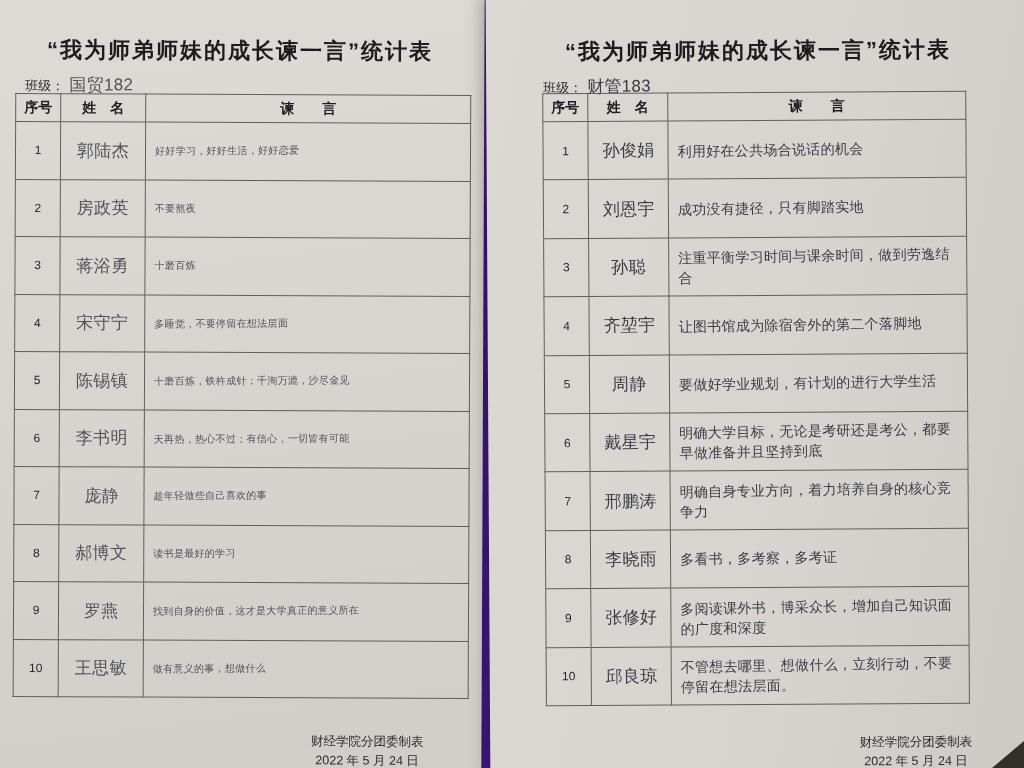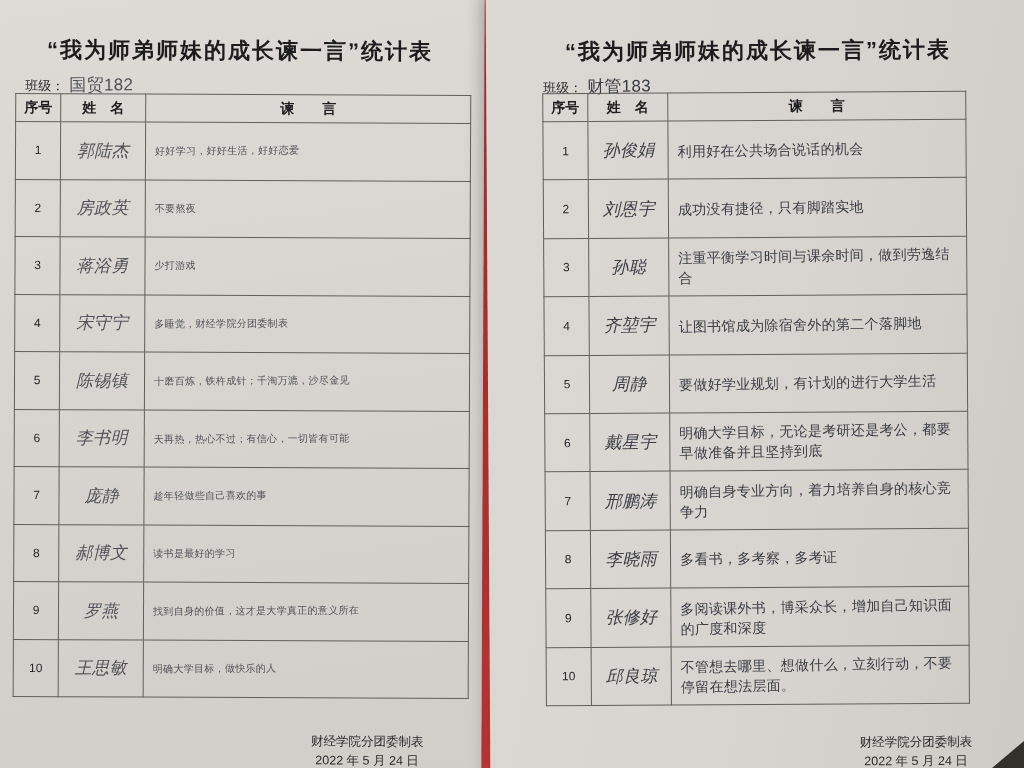--- a/index.html
+++ b/index.html
@@ -1,18 +1,18 @@
 <!DOCTYPE html>
 <html><head>
 <meta charset="utf-8">
 <style>
   html,body { margin:0; padding:0; background:#332f2a; }
   .scene {
     position:relative; width:1024px; height:768px; overflow:hidden;
-    background:#ef4444;
+    background:#4c1d95;
     font-family:"Liberation Sans","DejaVu Sans",sans-serif;
   }
   .sheet {
     position:absolute;
     box-shadow:0 0 20px rgba(0,0,0,.4);
   }
   .sheet-left {
     left:-6px; top:-6px; width:489px; height:782px;
     transform:rotate(.25deg);
     background:linear-gradient(172deg,#dedbd6 0%,#d7d4cf 55%,#d1cec9 100%);
@@ -39,21 +39,21 @@
   .sheet-left  table { top:100px; left:20px; width:456px; }
   .sheet-right table { top:100px; left:56px; width:424px; }
   th,td { border:1px solid #615f5a; }
   thead th {
     height:27px; font-size:14px; color:#1e1e20; font-weight:bold;
     background:transparent; padding:0;
   }
   .sheet-left  tbody tr { height:57.5px; }
   .sheet-right tbody tr { height:58.4px; }
   td.no   { text-align:center; font-size:12px; color:#26262a; }
-  td.name { text-align:center; font-size:17px; padding:0 2px;font-style:italic; }
+  td.name { text-align:center; font-size:17px; padding:0 2px; }
   td.advice { padding:4px 9px; vertical-align:middle; line-height:1.45; }
   .sheet-left  td.advice { font-size:10px; }
   .sheet-right td.advice { font-size:14px; }
   td.advice.center { text-align:left; }
   .col-no-l { width:45px; } .col-name-l { width:85px; }
   .col-no-r { width:45px; } .col-name-r { width:80px; }
   .sheet-left  .hand { color:#50525a; }
   .sheet-right .hand { color:#393c45; }
   .hand { display:inline-block; transform:rotate(-.6deg); letter-spacing:.3px; }
   .footer { position:absolute; font-size:12.5px; color:#2a2a2c; text-align:center; line-height:1.55;margin-top:28px; }
@@ -95,26 +95,26 @@
             <td class="advice"><span class="hand">好好学习，好好生活，好好恋爱</span></td>
           </tr>
           <tr>
             <td class="no">2</td>
             <td class="name"><span class="hand">房政英</span></td>
             <td class="advice center"><span class="hand">不要熬夜</span></td>
           </tr>
           <tr>
             <td class="no">3</td>
             <td class="name"><span class="hand">蒋浴勇</span></td>
-            <td class="advice center"><span class="hand">少打游戏</span></td>
+            <td class="advice center"><span class="hand">十磨百炼</span></td>
           </tr>
           <tr>
             <td class="no">4</td>
             <td class="name"><span class="hand">宋守宁</span></td>
-            <td class="advice center"><span class="hand">多睡觉，财经学院分团委制表</span></td>
+            <td class="advice center"><span class="hand">多睡觉，不要停留在想法层面</span></td>
           </tr>
           <tr>
             <td class="no">5</td>
             <td class="name"><span class="hand">陈锡镇</span></td>
             <td class="advice"><span class="hand">十磨百炼，铁杵成针；千淘万漉，沙尽金见</span></td>
           </tr>
           <tr>
             <td class="no">6</td>
             <td class="name"><span class="hand">李书明</span></td>
             <td class="advice"><span class="hand">天再热，热心不过；有信心，一切皆有可能</span></td>
@@ -130,21 +130,21 @@
             <td class="advice"><span class="hand">读书是最好的学习</span></td>
           </tr>
           <tr>
             <td class="no">9</td>
             <td class="name"><span class="hand">罗燕</span></td>
             <td class="advice"><span class="hand">找到自身的价值，这才是大学真正的意义所在</span></td>
           </tr>
           <tr>
             <td class="no">10</td>
             <td class="name"><span class="hand">王思敏</span></td>
-            <td class="advice"><span class="hand">明确大学目标，做快乐的人</span></td>
+            <td class="advice"><span class="hand">做有意义的事，想做什么</span></td>
           </tr>
         </tbody>
     </table>
     <div class="footer">
       <div>财经学院分团委制表</div>
       <div>2022 年 5 月 24 日</div>
     </div>
   </div>
 
   <div class="sheet sheet-right">

